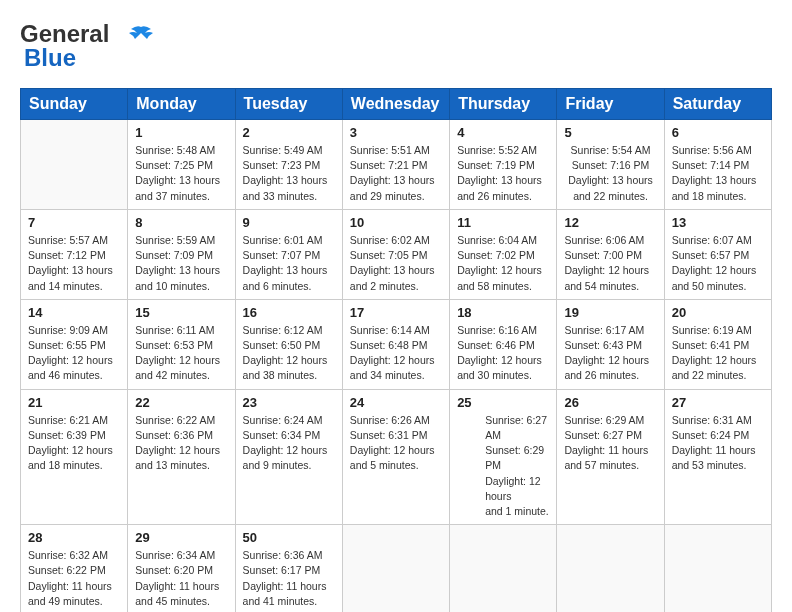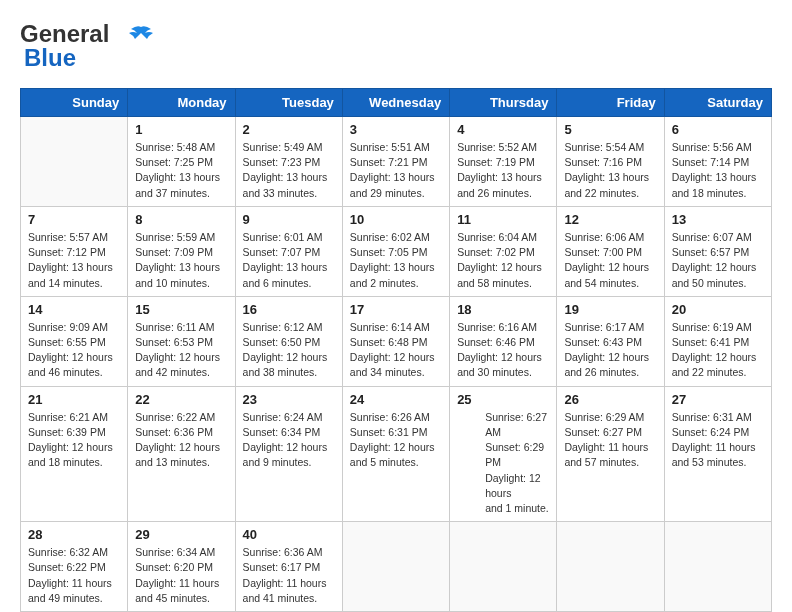--- a/index.html
+++ b/index.html
@@ -34,24 +34,24 @@
       color: #555;
     }
     .calendar {
       width: 100%;
       border-collapse: collapse;
       border: 1px solid #ccc;
     }
     .calendar th {
       background: #1565c0;
       color: #fff;
-      font-size: 13px;
+      font-size: 16px;
       font-weight: bold;
       padding: 6px 8px;
-      text-align: right;
+      text-align: left;
       border: 1px solid #1255a0;
     }
     .calendar td {
       border: 1px solid #ccc;
       vertical-align: top;
       padding: 5px 7px;
       width: 107px;
       min-height: 80px;
       font-size: 11px;
       color: #333;
@@ -130,21 +130,21 @@
         </td>
         <td>
           <span class="day-num">4</span>
           <div class="day-info" style="white-space: pre-line;">Sunrise: 5:52 AM
 Sunset: 7:19 PM
 Daylight: 13 hours
 and 26 minutes.</div>
         </td>
         <td>
           <span class="day-num">5</span>
-          <div class="day-info" style="white-space: pre-line;">Sunrise: 5:54 AM
+          <div class="day-info" style="white-space: pre-line; text-align: center;">Sunrise: 5:54 AM
 Sunset: 7:16 PM
 Daylight: 13 hours
 and 22 minutes.</div>
         </td>
         <td>
           <span class="day-num">6</span>
           <div class="day-info" style="white-space: pre-line;">Sunrise: 5:56 AM
 Sunset: 7:14 PM
 Daylight: 13 hours
 and 18 minutes.</div>
@@ -312,21 +312,21 @@
 and 49 minutes.</div>
         </td>
         <td>
           <span class="day-num">29</span>
           <div class="day-info" style="white-space: pre-line;">Sunrise: 6:34 AM
 Sunset: 6:20 PM
 Daylight: 11 hours
 and 45 minutes.</div>
         </td>
         <td>
-          <span class="day-num">40</span>
+          <span class="day-num">50</span>
           <div class="day-info" style="white-space: pre-line;">Sunrise: 6:36 AM
 Sunset: 6:17 PM
 Daylight: 11 hours
 and 41 minutes.</div>
         </td>
         <td class="empty"></td>
         <td class="empty"></td>
         <td class="empty"></td>
         <td class="empty"></td>
       </tr>

